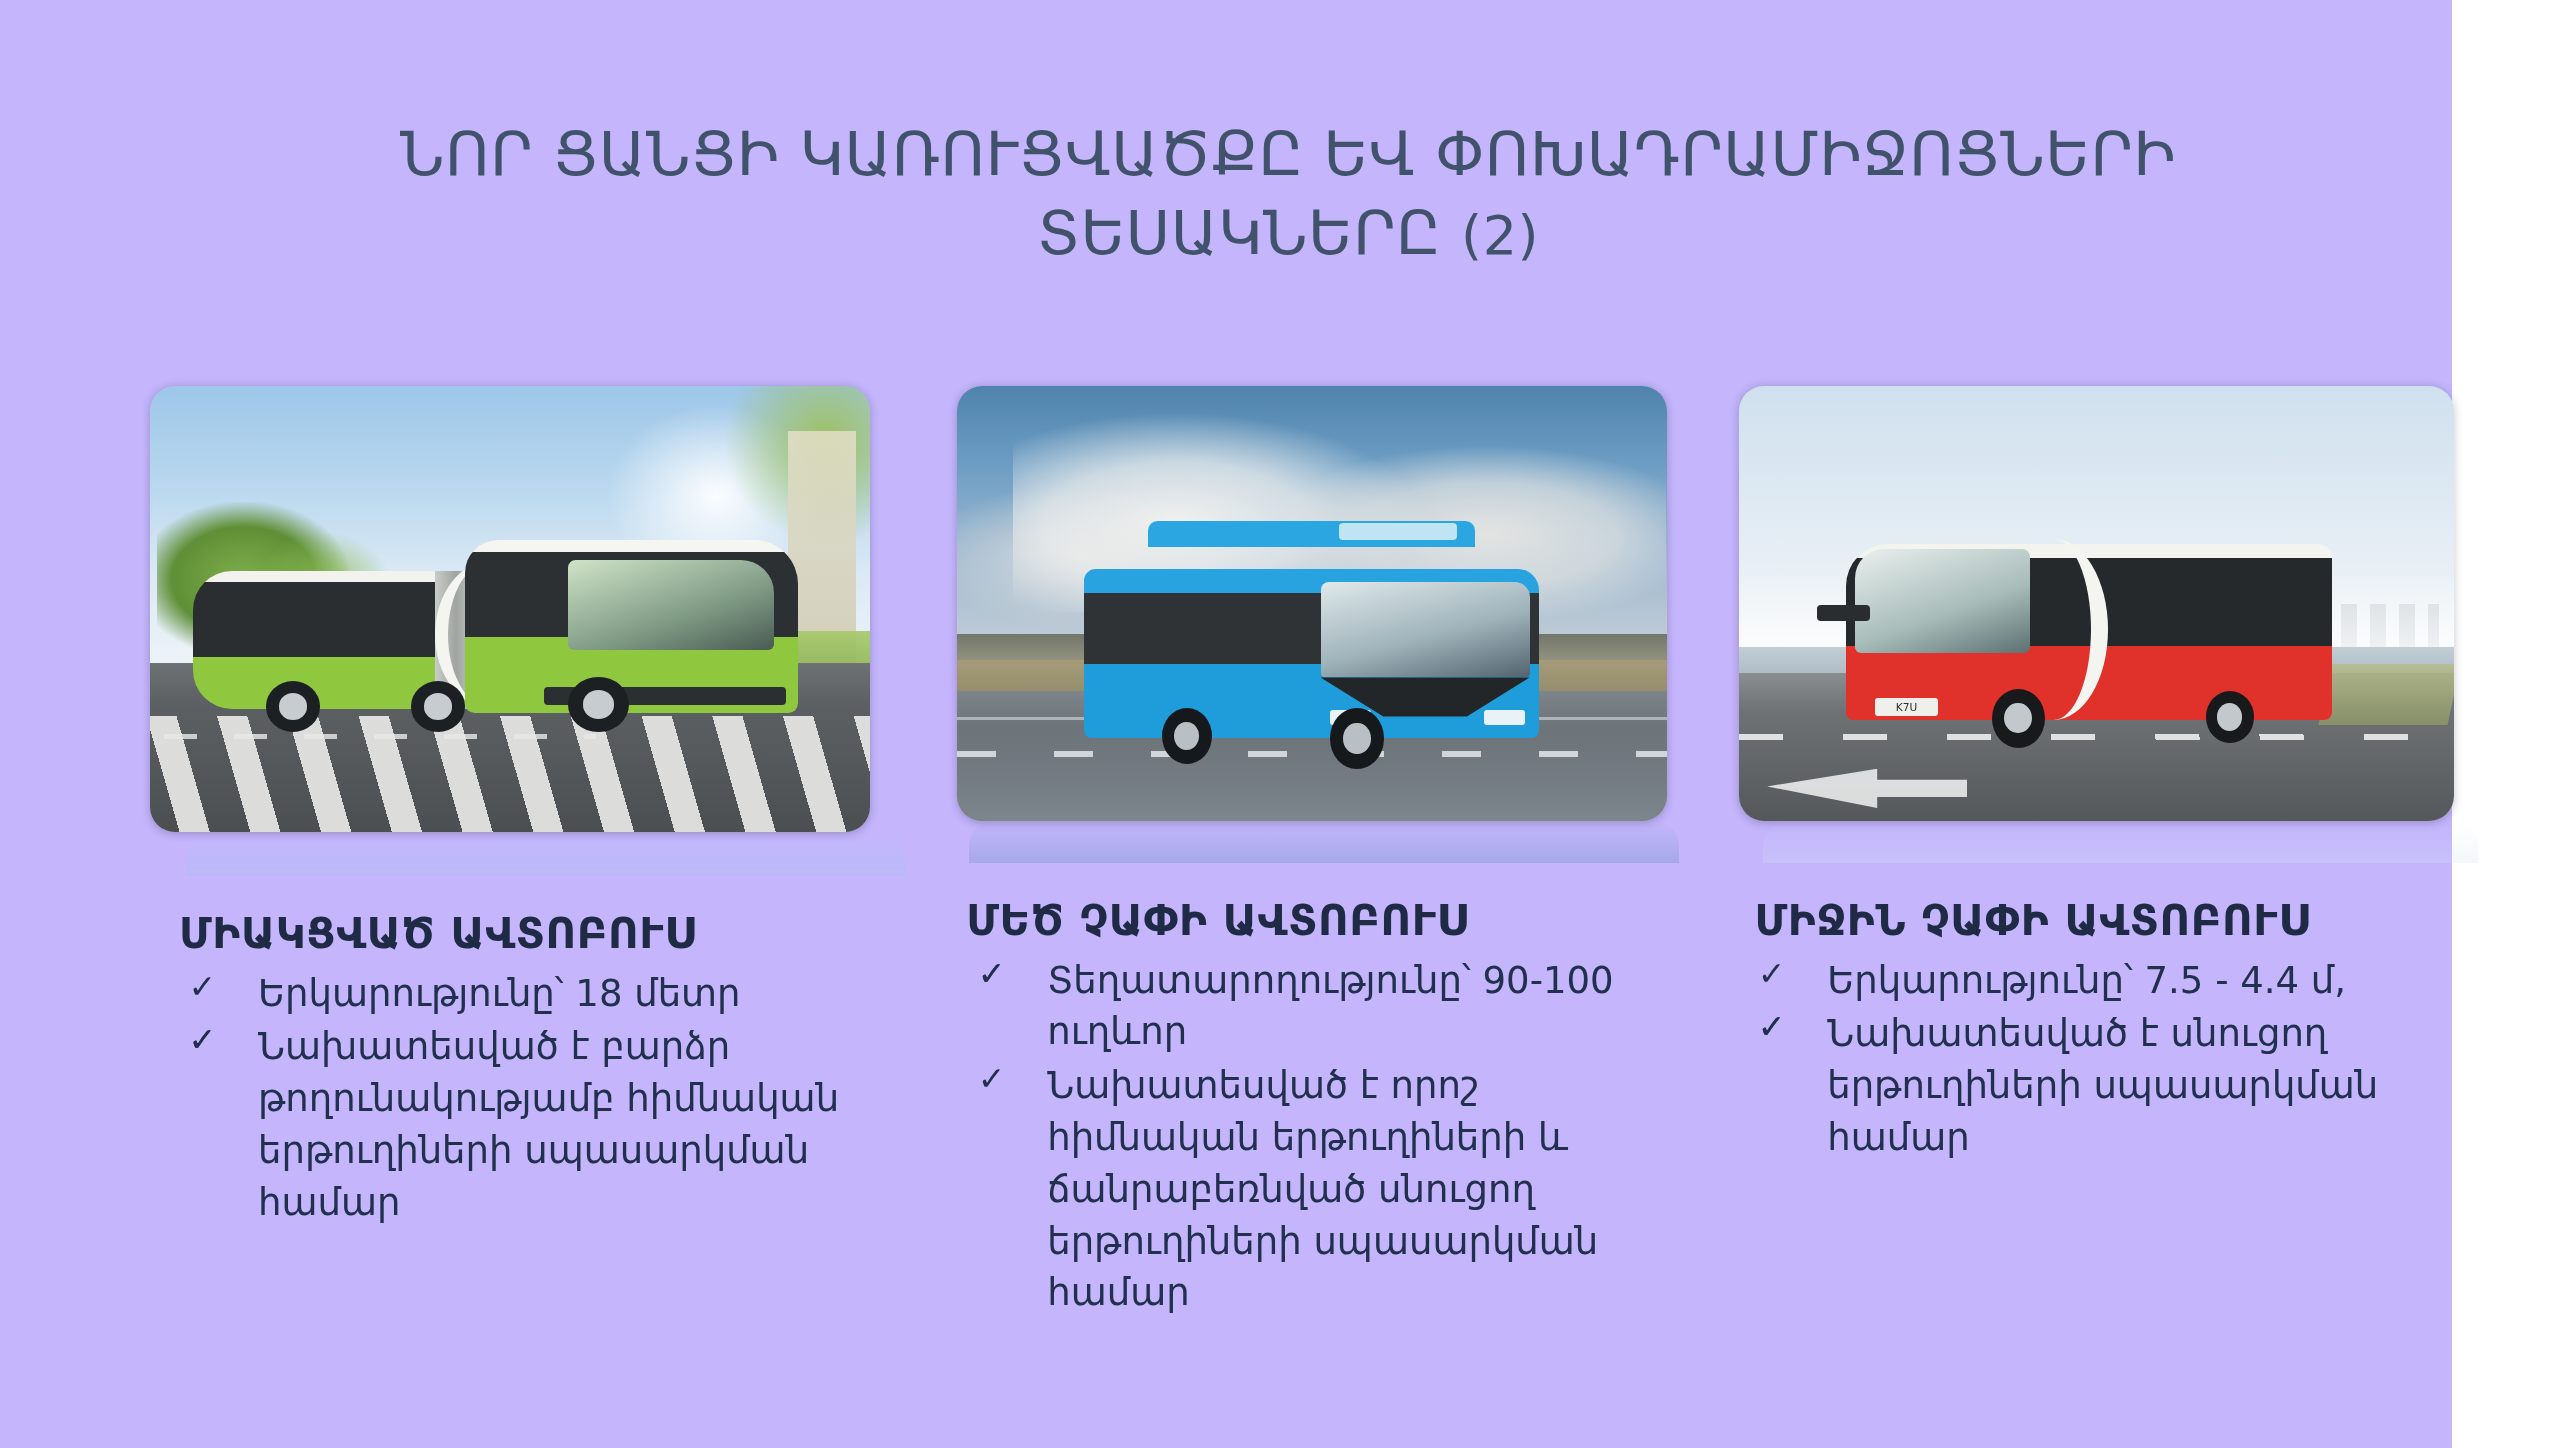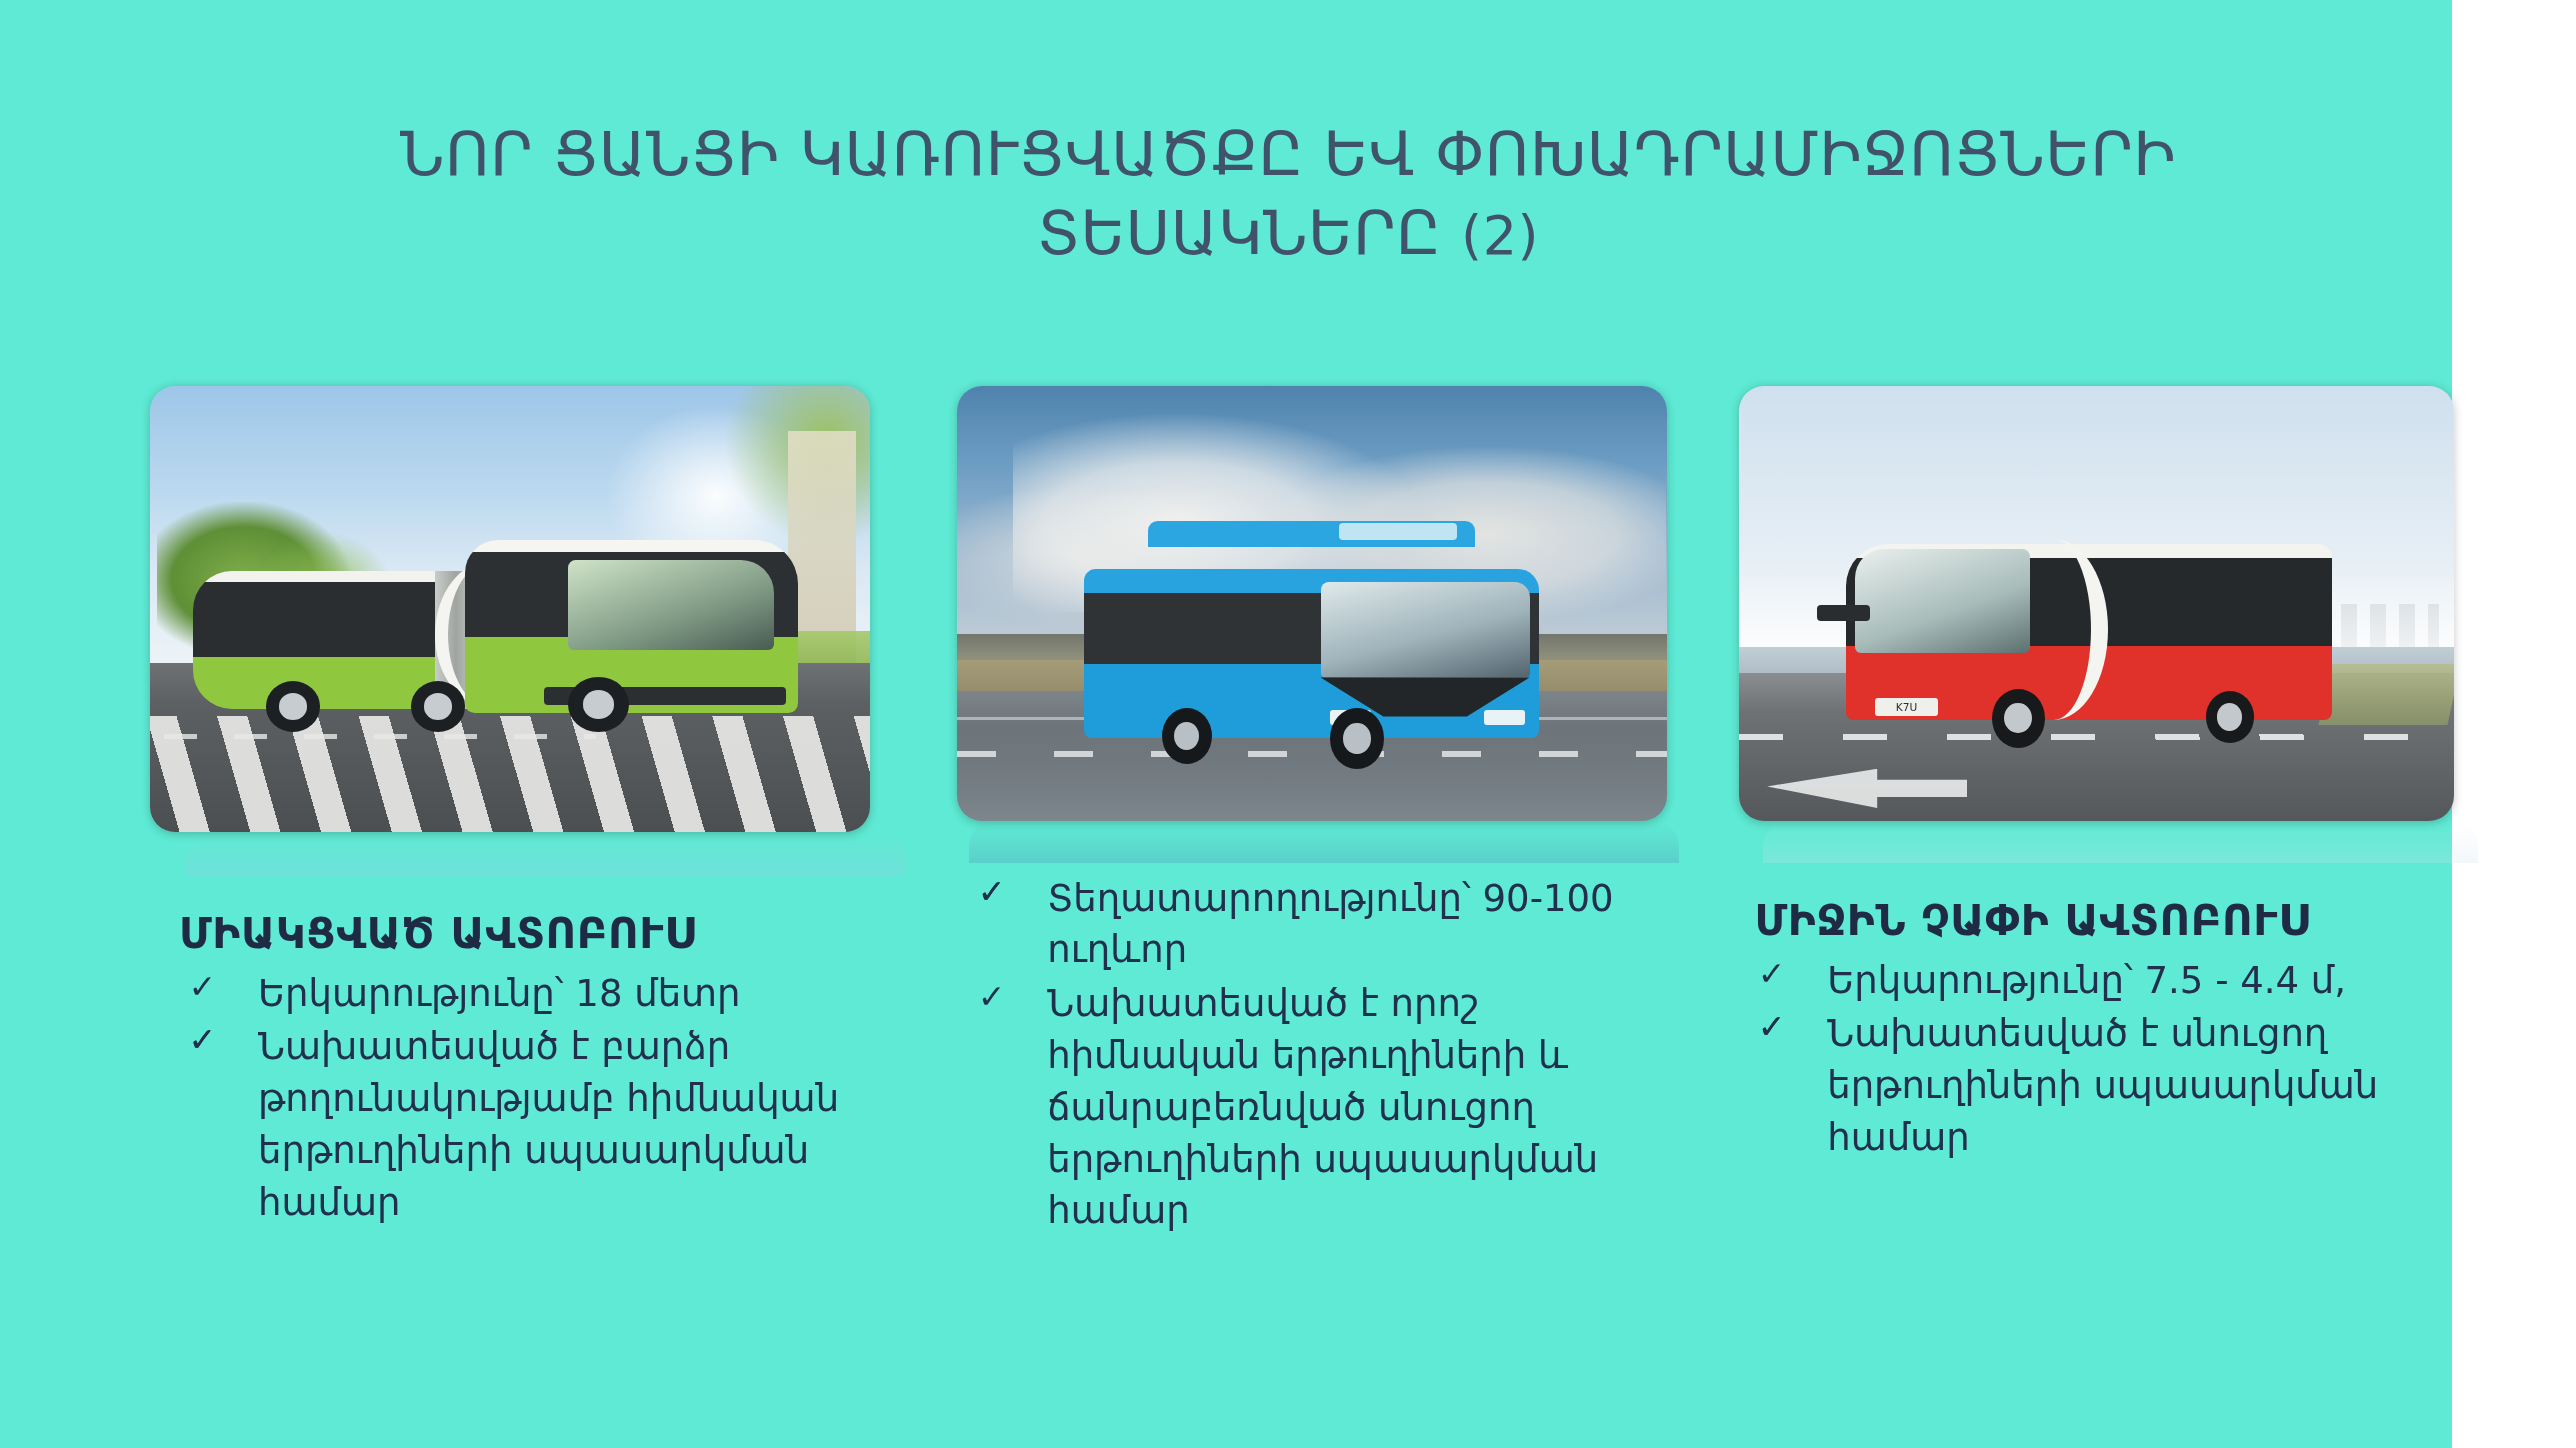--- a/index.html
+++ b/index.html
@@ -9,21 +9,21 @@
     width: 2576px; height: 1449px;
     background: #ffffff;
     font-family: "DejaVu Sans", "Liberation Sans", sans-serif;
     overflow: hidden;
   }
 
   .slide {
     position: relative;
     width: 2452px;
     height: 1449px;
-    background: #5eead4;
+    background: #c4b5fd;
   }
 
   
   .title-block {
     position: absolute;
     left: 0; top: 114px;
     width: 2576px;
     text-align: center;
     color: #41536b;
     font-size: 61px;
@@ -365,20 +365,21 @@
           </div>
         </div>
         <div class="reflection reflection-2">
           <div class="scene">
             <div class="s2-sky"></div>
 
           </div>
         </div>
       </div>
 
+      <div class="col-head">ՄԵԾ ՉԱՓԻ ԱՎՏՈԲՈՒՍ</div>
 
       <ul class="bullets">
         <li>
           <span class="check">✓</span>
         </li>
         <li>
           <span class="check">✓</span>
           <span>Տեղատարողությունը՝ 90-100 ուղևոր</span>
         </li>
         <li>

